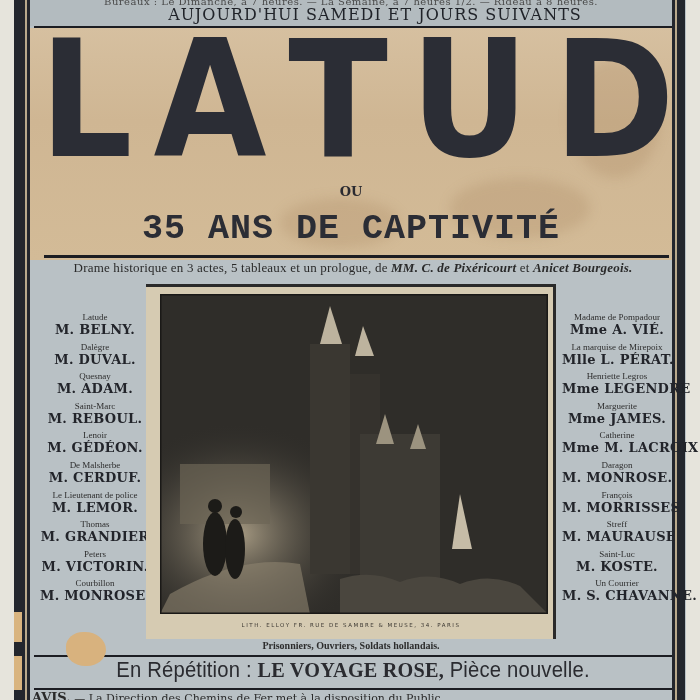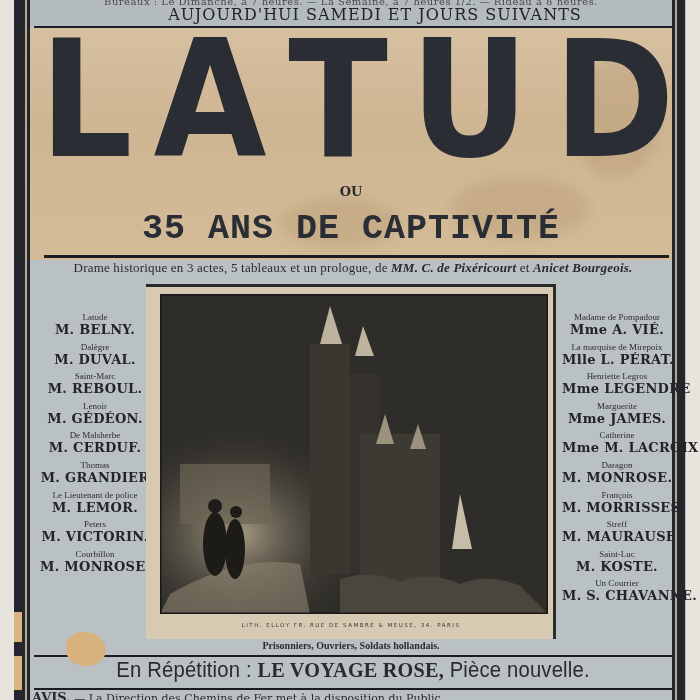--- a/index.html
+++ b/index.html
@@ -159,38 +159,42 @@
 <div class="cast-col cast-left">
   <div class="cast-item">
       <div class="role">Latude</div>
       <div class="actor">M. BELNY.</div>
     </div>
   <div class="cast-item">
       <div class="role">Dalègre</div>
       <div class="actor">M. DUVAL.</div>
     </div>
   <div class="cast-item">
+      <div class="role">Quesnay</div>
+      <div class="actor">M. ADAM.</div>
+    </div>
+  <div class="cast-item">
       <div class="role">Saint-Marc</div>
       <div class="actor">M. REBOUL.</div>
     </div>
   <div class="cast-item">
       <div class="role">Lenoir</div>
       <div class="actor">M. GÉDÉON.</div>
     </div>
   <div class="cast-item">
       <div class="role">De Malsherbe</div>
       <div class="actor">M. CERDUF.</div>
     </div>
   <div class="cast-item">
+      <div class="role">Le Lieutenant de police</div>
+      <div class="actor">M. LEMOR.</div>
+    </div>
+  <div class="cast-item">
       <div class="role">Thomas</div>
       <div class="actor">M. GRANDIER</div>
-    </div>
-  <div class="cast-item">
-      <div class="role">Le Lieutenant de police</div>
-      <div class="actor">M. LEMOR.</div>
     </div>
   <div class="cast-item">
       <div class="role">Peters</div>
       <div class="actor">M. VICTORIN.</div>
     </div>
   <div class="cast-item">
       <div class="role">Courbillon</div>
       <div class="actor">M. MONROSE.</div>
     </div>
 </div>

